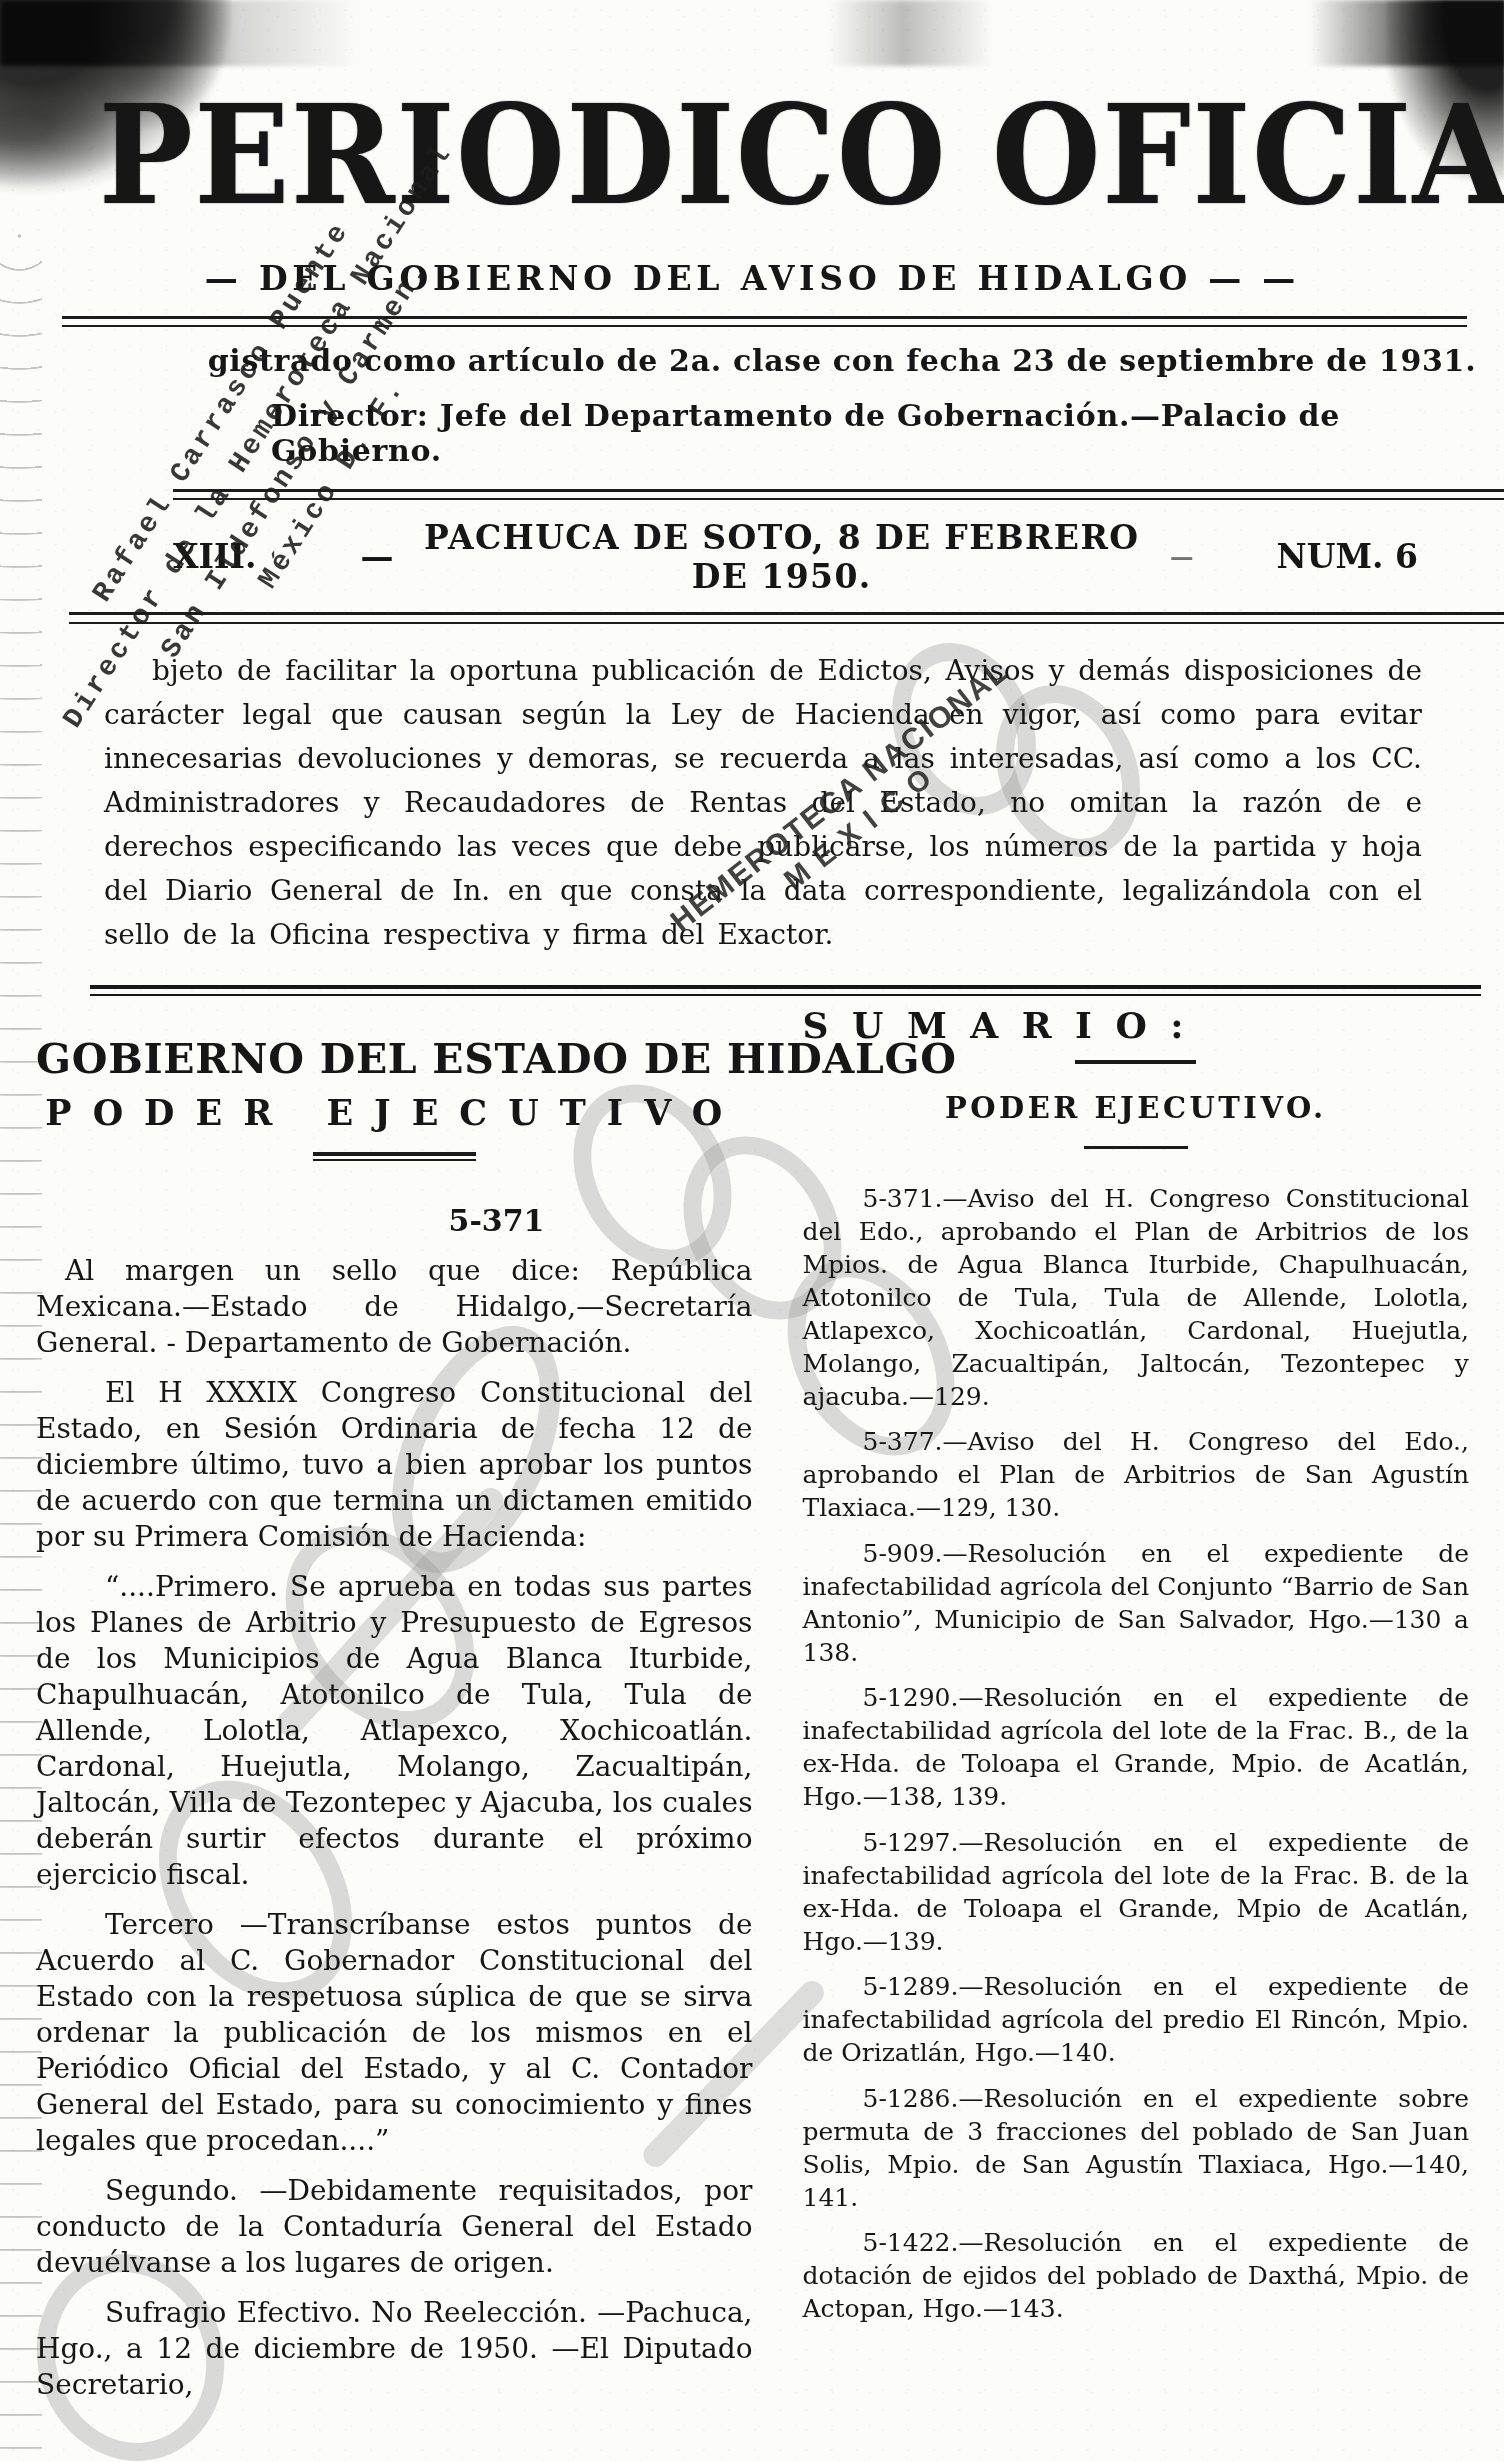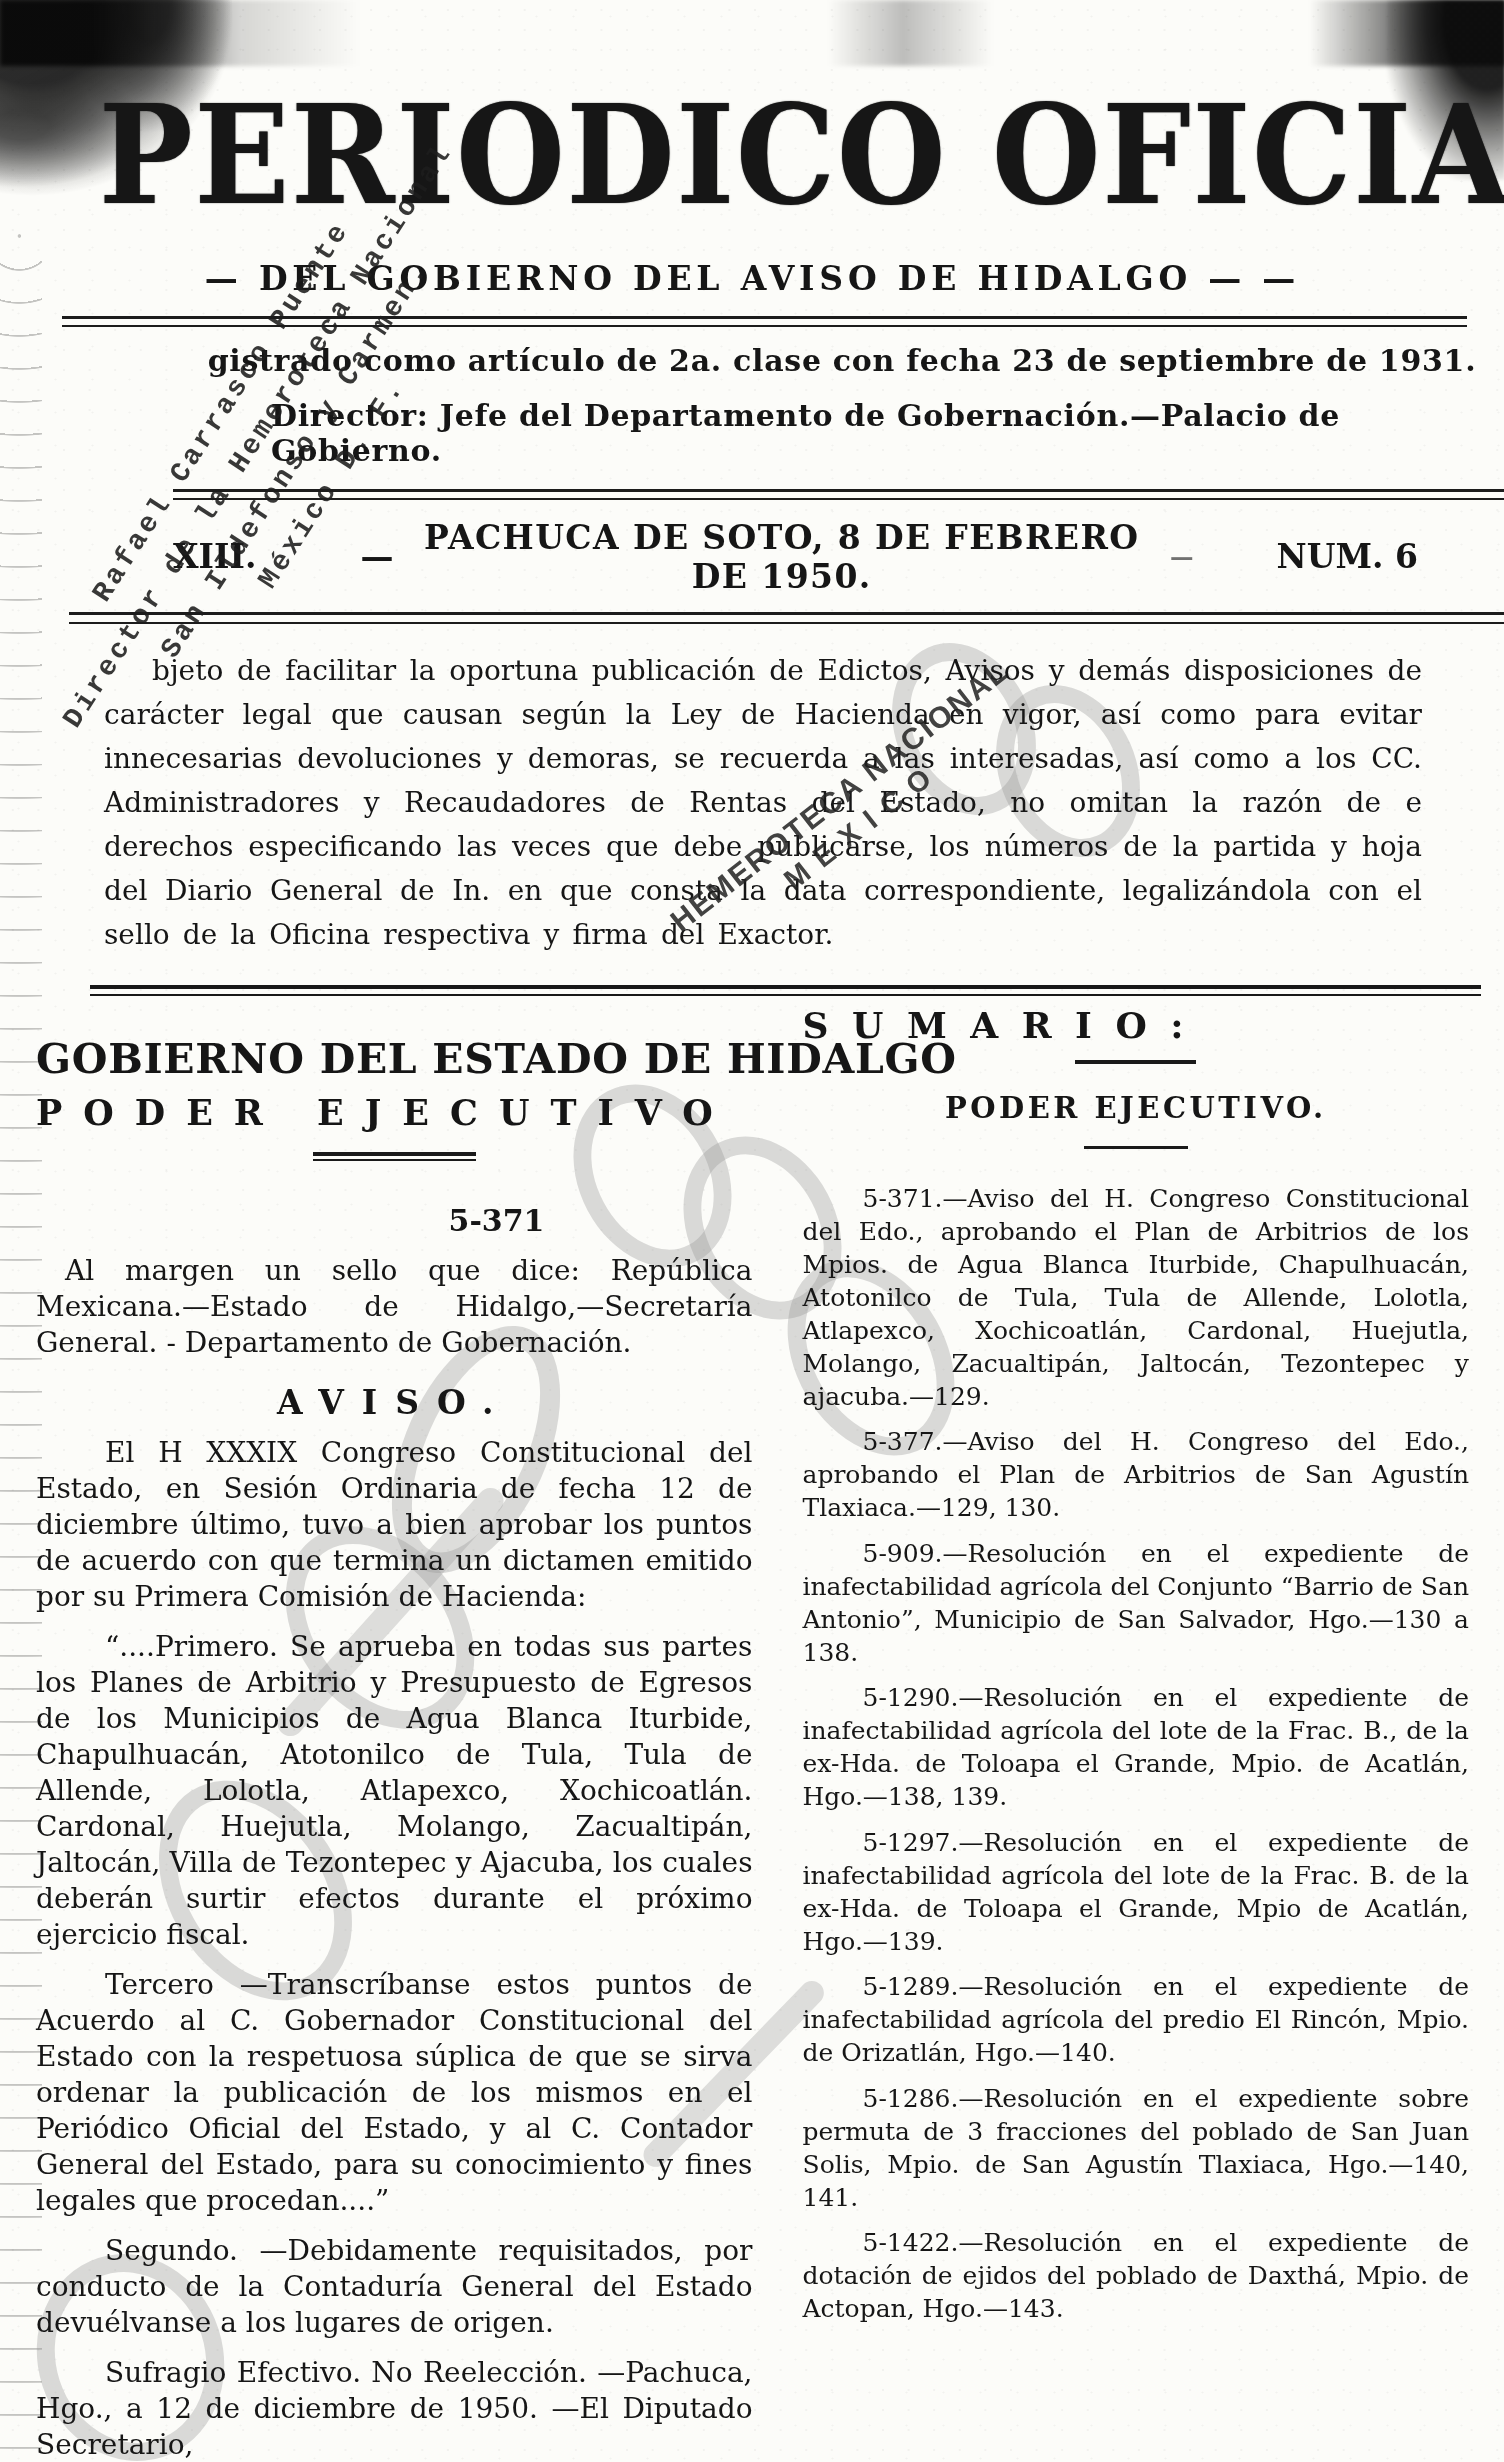--- a/index.html
+++ b/index.html
@@ -57,21 +57,21 @@
   .dl-num{margin-right:87px;}
   .rule3{margin:16.6px 0 0 69px;}
   .notice{margin:25px 83px 0 104px;text-align:justify;text-indent:48px;
     font-weight:normal;font-size:28px;line-height:44px;word-spacing:4.2px;}
   .rule4{margin:28px 24px 0 90px;border-top:4.2px solid #181818;border-bottom:2.8px solid #181818;height:5.5px;}
   
   .columns{display:flex;gap:50px;padding:0 36px;margin-top:12.5px;}
   .col{width:50%;}
   .col-left{font-size:28px;line-height:36px;}
   .col-left .colhead{margin-top:32px;text-align:center;font-weight:bold;font-size:41px;white-space:nowrap;letter-spacing:0.7px;}
-  .col-left .colsub{margin-top:18px;text-align:left;font-weight:bold;font-size:35px;letter-spacing:21px;white-space:nowrap;}
+  .col-left .colsub{margin-top:18px;text-align:center;font-weight:bold;font-size:35px;letter-spacing:21px;white-space:nowrap;}
   .shortrule{margin:21px auto 0;width:163px;border-top:4.8px solid #1a1a1a;border-bottom:2.1px solid #1a1a1a;height:3.5px;}
   .docnum{margin-top:42px;text-align:right;padding-right:208px;font-weight:bold;font-size:30px;}
   .col-left p{margin:14px 0 0;text-align:justify;}
   .col-left p.indent{text-indent:69px;}
   .col-left p.small-indent{text-indent:29px;}
   .aviso{margin-top:23.5px;text-align:center;font-weight:bold;font-size:33px;letter-spacing:18px;white-space:nowrap;}
   .col-right{font-size:25px;line-height:33px;}
   .col-right .colhead{margin-top:0;font-weight:bold;font-size:36px;letter-spacing:23.5px;white-space:nowrap;}
   .srule1{margin:18px auto 0;width:121px;border-top:4.2px solid #1a1a1a;height:0;}
   .col-right .colsub{margin-top:28px;text-align:center;font-weight:bold;font-size:29px;letter-spacing:3.5px;}
@@ -134,21 +134,20 @@
 
   <div class="columns z">
 
     <div class="col col-left">
       <div class="colhead">GOBIERNO DEL ESTADO DE HIDALGO</div>
       <div class="colsub">PODER EJECUTIVO</div>
       <div class="shortrule"></div>
 
       <div class="docnum">5-371</div>
       <p class="small-indent">Al margen un sello que dice: República Mexicana.—Estado de Hidalgo,—Secretaría General. - Departamento de Gobernación.</p>
-      <div class="aviso">AVISO.</div>
       <p class="indent">El H XXXIX Congreso Constitucional del Estado, en Sesión Ordinaria de fecha 12 de diciembre último, tuvo a bien aprobar los puntos de acuerdo con que termina un dictamen emitido por su Primera Comisión de Hacienda:</p>
       <p class="indent">“....Primero.  Se aprueba en todas sus partes los Planes de Arbitrio y Presupuesto de Egresos de los Municipios de Agua Blanca Iturbide, Chapulhuacán, Atotonilco de Tula, Tula de Allende, Lolotla, Atlapexco, Xochicoatlán. Cardonal, Huejutla, Molango, Zacualtipán, Jaltocán, Villa de Tezontepec y Ajacuba, los cuales deberán surtir efectos durante el próximo ejercicio fiscal.</p>
       <p class="indent">Tercero —Transcríbanse estos puntos de Acuerdo al C. Gobernador Constitucional del Estado con la respetuosa súplica de que se sirva ordenar la publicación de los mismos en el Periódico Oficial del Estado, y al C. Contador General del Estado, para su conocimiento y fines legales que procedan....”</p>
       <p class="indent">Segundo. —Debidamente requisitados, por conducto de la Contaduría General del Estado devuélvanse a los lugares de origen.</p>
       <p class="indent"><span>Sufragio Efectivo.  No Reelección. —Pachuca, Hgo., a 12 de diciembre de 1950. —El Diputado Secretario, </span></p>
 
     </div>
 
     <div class="col col-right">
       <div class="colhead">SUMARIO:</div>

